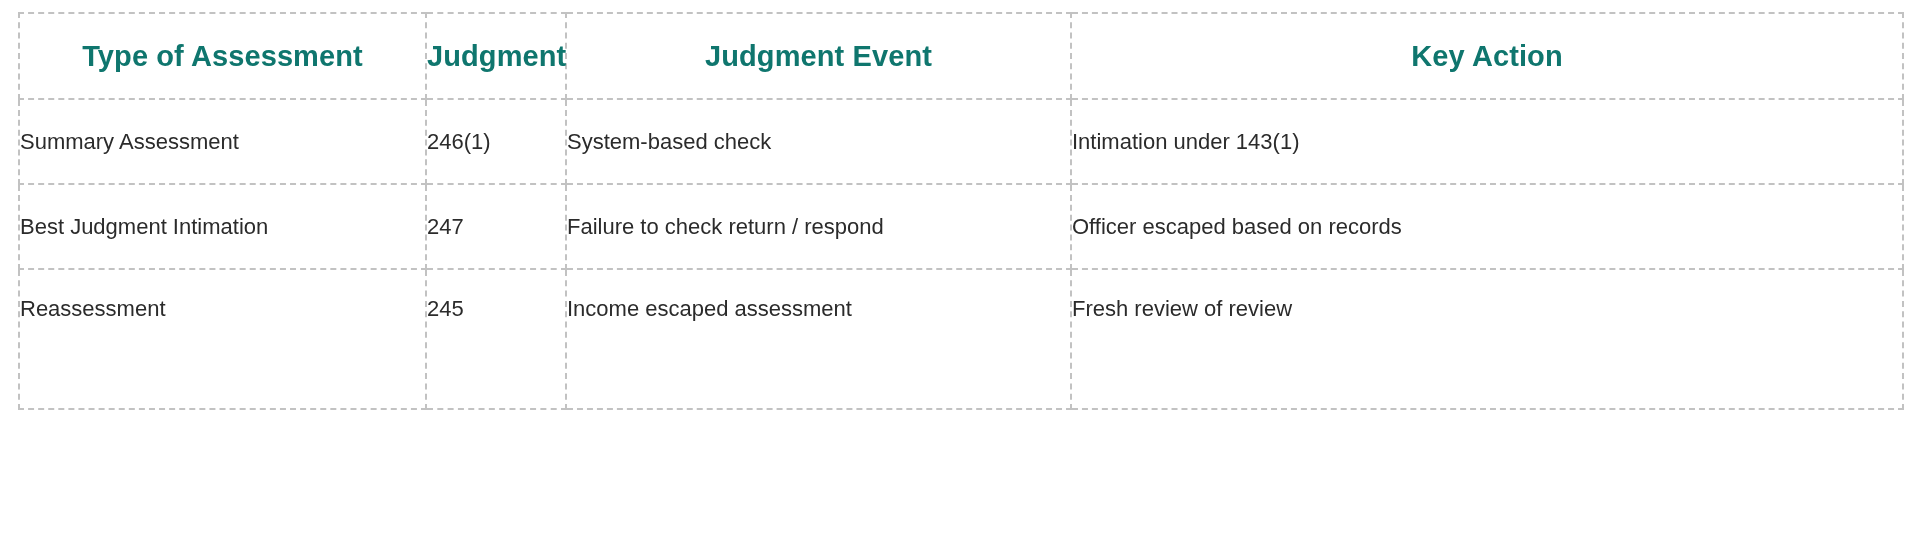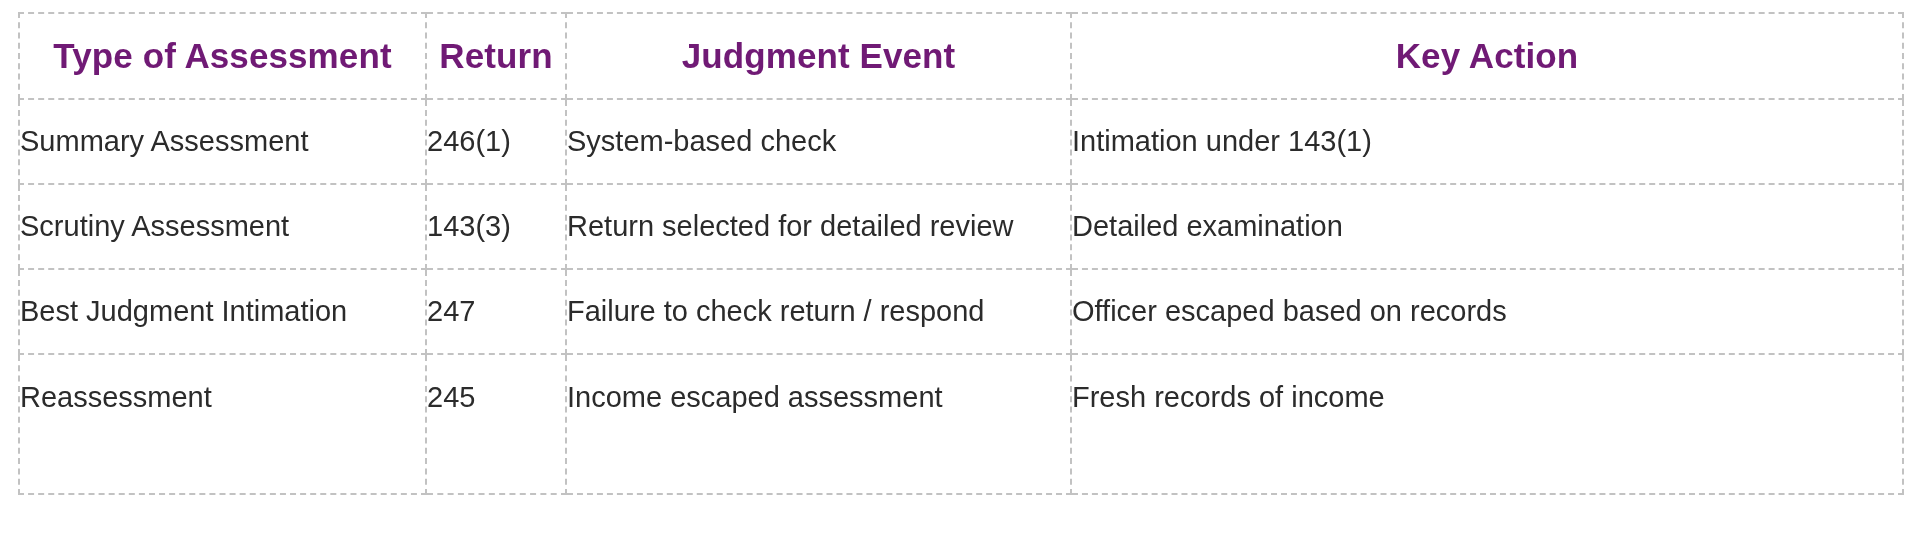--- a/index.html
+++ b/index.html
@@ -45,29 +45,29 @@
   
   .col-type   { width: 407px; }
   .col-sec    { width: 140px; }
   .col-trig   { width: 505px; }
   .col-key    { width: 832px; }
 
   thead th {
     height: 84px;
     text-align: center;
     font-weight: bold;
-    font-size: 35px;
-    color: #701a75;
+    font-size: 29px;
+    color: #0f766e;
     letter-spacing: 0.1px;
     font-stretch: condensed;
   }
   tbody td {
     height: 83px;
     text-align: left;
-    font-size: 29px;
+    font-size: 22px;
     font-weight: normal;
     color: #2b2b2b;
     padding-left: 20px;
     padding-right: 10px;
     white-space: nowrap;
     overflow: hidden;
   }
   tbody tr:last-child td {
     height: 112px;
     vertical-align: top;
@@ -82,46 +82,40 @@
     <table class="assessment-table">
       <colgroup>
         <col class="col-type">
         <col class="col-sec">
         <col class="col-trig">
         <col class="col-key">
       </colgroup>
       <thead>
         <tr>
           <th>Type of Assessment</th>
-          <th>Return</th>
+          <th>Judgment</th>
           <th>Judgment Event</th>
           <th>Key Action</th>
         </tr>
       </thead>
       <tbody>
         <tr>
           <td>Summary Assessment</td>
           <td>246(1)</td>
           <td>System-based check</td>
           <td>Intimation under 143(1)</td>
         </tr>
         <tr>
-          <td>Scrutiny Assessment</td>
-          <td>143(3)</td>
-          <td>Return selected for detailed review</td>
-          <td>Detailed examination</td>
-        </tr>
-        <tr>
           <td>Best Judgment Intimation</td>
           <td>247</td>
           <td>Failure to check return / respond</td>
           <td>Officer escaped based on records</td>
         </tr>
         <tr>
           <td>Reassessment</td>
           <td>245</td>
           <td>Income escaped assessment</td>
-          <td>Fresh records of income</td>
+          <td>Fresh review of review</td>
         </tr>
       </tbody>
     </table>
   </div>
 </div>
 
 </body></html>

